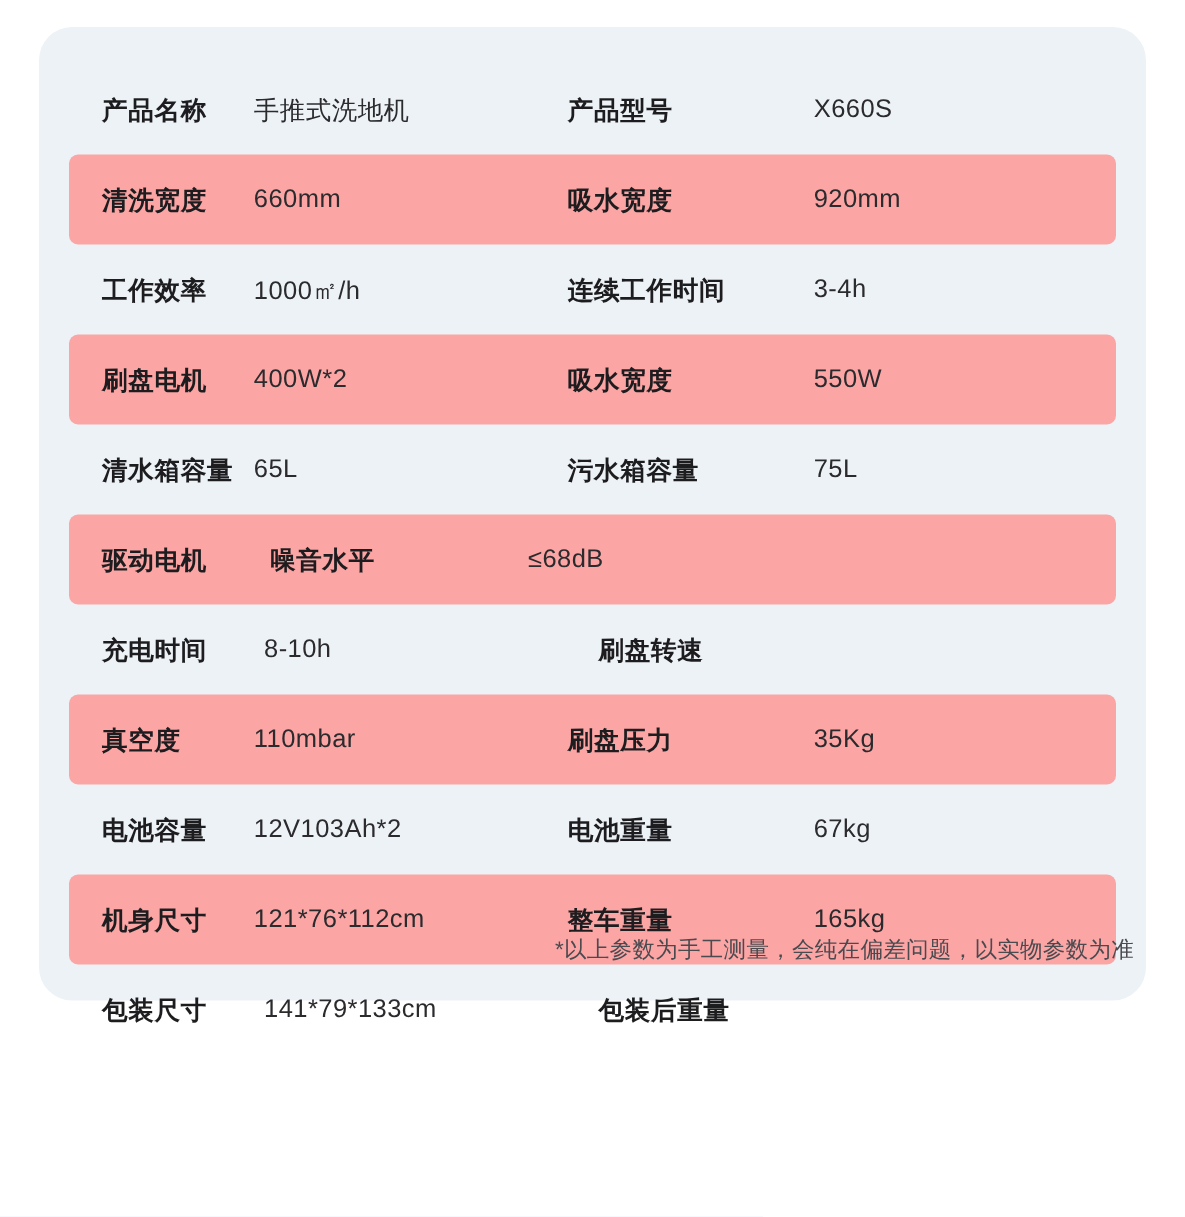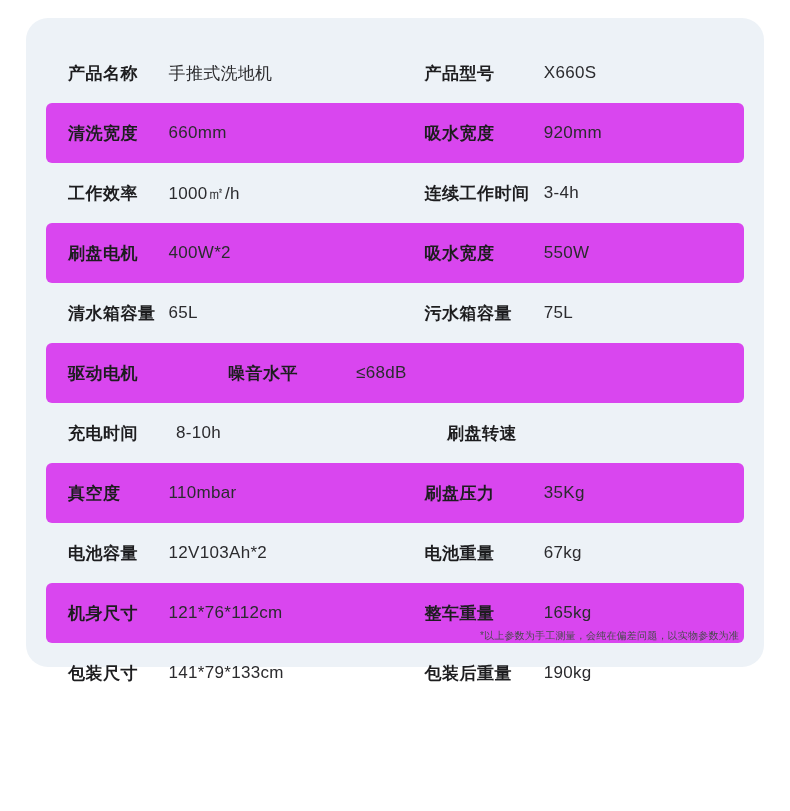--- a/index.html
+++ b/index.html
@@ -29,21 +29,21 @@
     top: 25px;
     width: 698px;
   }
   .spec-row {
     display: flex;
     height: 60px;
     align-items: center;
     box-sizing: border-box;
   }
   .spec-row.alt {
-    background: #d946ef;
+    background: #fca5a5;
     border-radius: 6px;
   }
   .cell {
     display: flex;
     align-items: center;
     box-sizing: border-box;
   }
   .label {
     width: 130px;
     padding-left: 22px;
@@ -54,30 +54,30 @@
   }
   .value {
     width: 219px;
     font-size: 17px;
     color: #2b2b2e;
     letter-spacing: 0.3px;
   }
   .label.second {
     width: 132px;
     padding-left: 4px;
-    margin-left: 48px;
   }
   .value.second {
     width: 215px;
+    margin-left: 44px;
   }
   .footnote {
     position: absolute;
-    right: 25px;
+    right: 8px;
     bottom: 24px;
-    font-size: 10px;
+    font-size: 15px;
     color: #4a4a4f;
     letter-spacing: 0.2px;
   }
 </style>
 </head>
 <body>
 
 <div class="spec-card">
   <div class="spec-table">
 
@@ -146,19 +146,18 @@
       <div class="cell label">机身尺寸</div>
       <div class="cell value">121*76*112cm</div>
       <div class="cell label second">整车重量</div>
       <div class="cell value second">165kg</div>
     </div>
 
     <div class="spec-row">
       <div class="cell label">包装尺寸</div>
       <div class="cell value">141*79*133cm</div>
       <div class="cell label second">包装后重量</div>
-      <div class="cell value second">190kg</div>
     </div>
 
   </div>
 
   <div class="footnote">*以上参数为手工测量，会纯在偏差问题，以实物参数为准</div>
 </div>
 
 </body></html>

